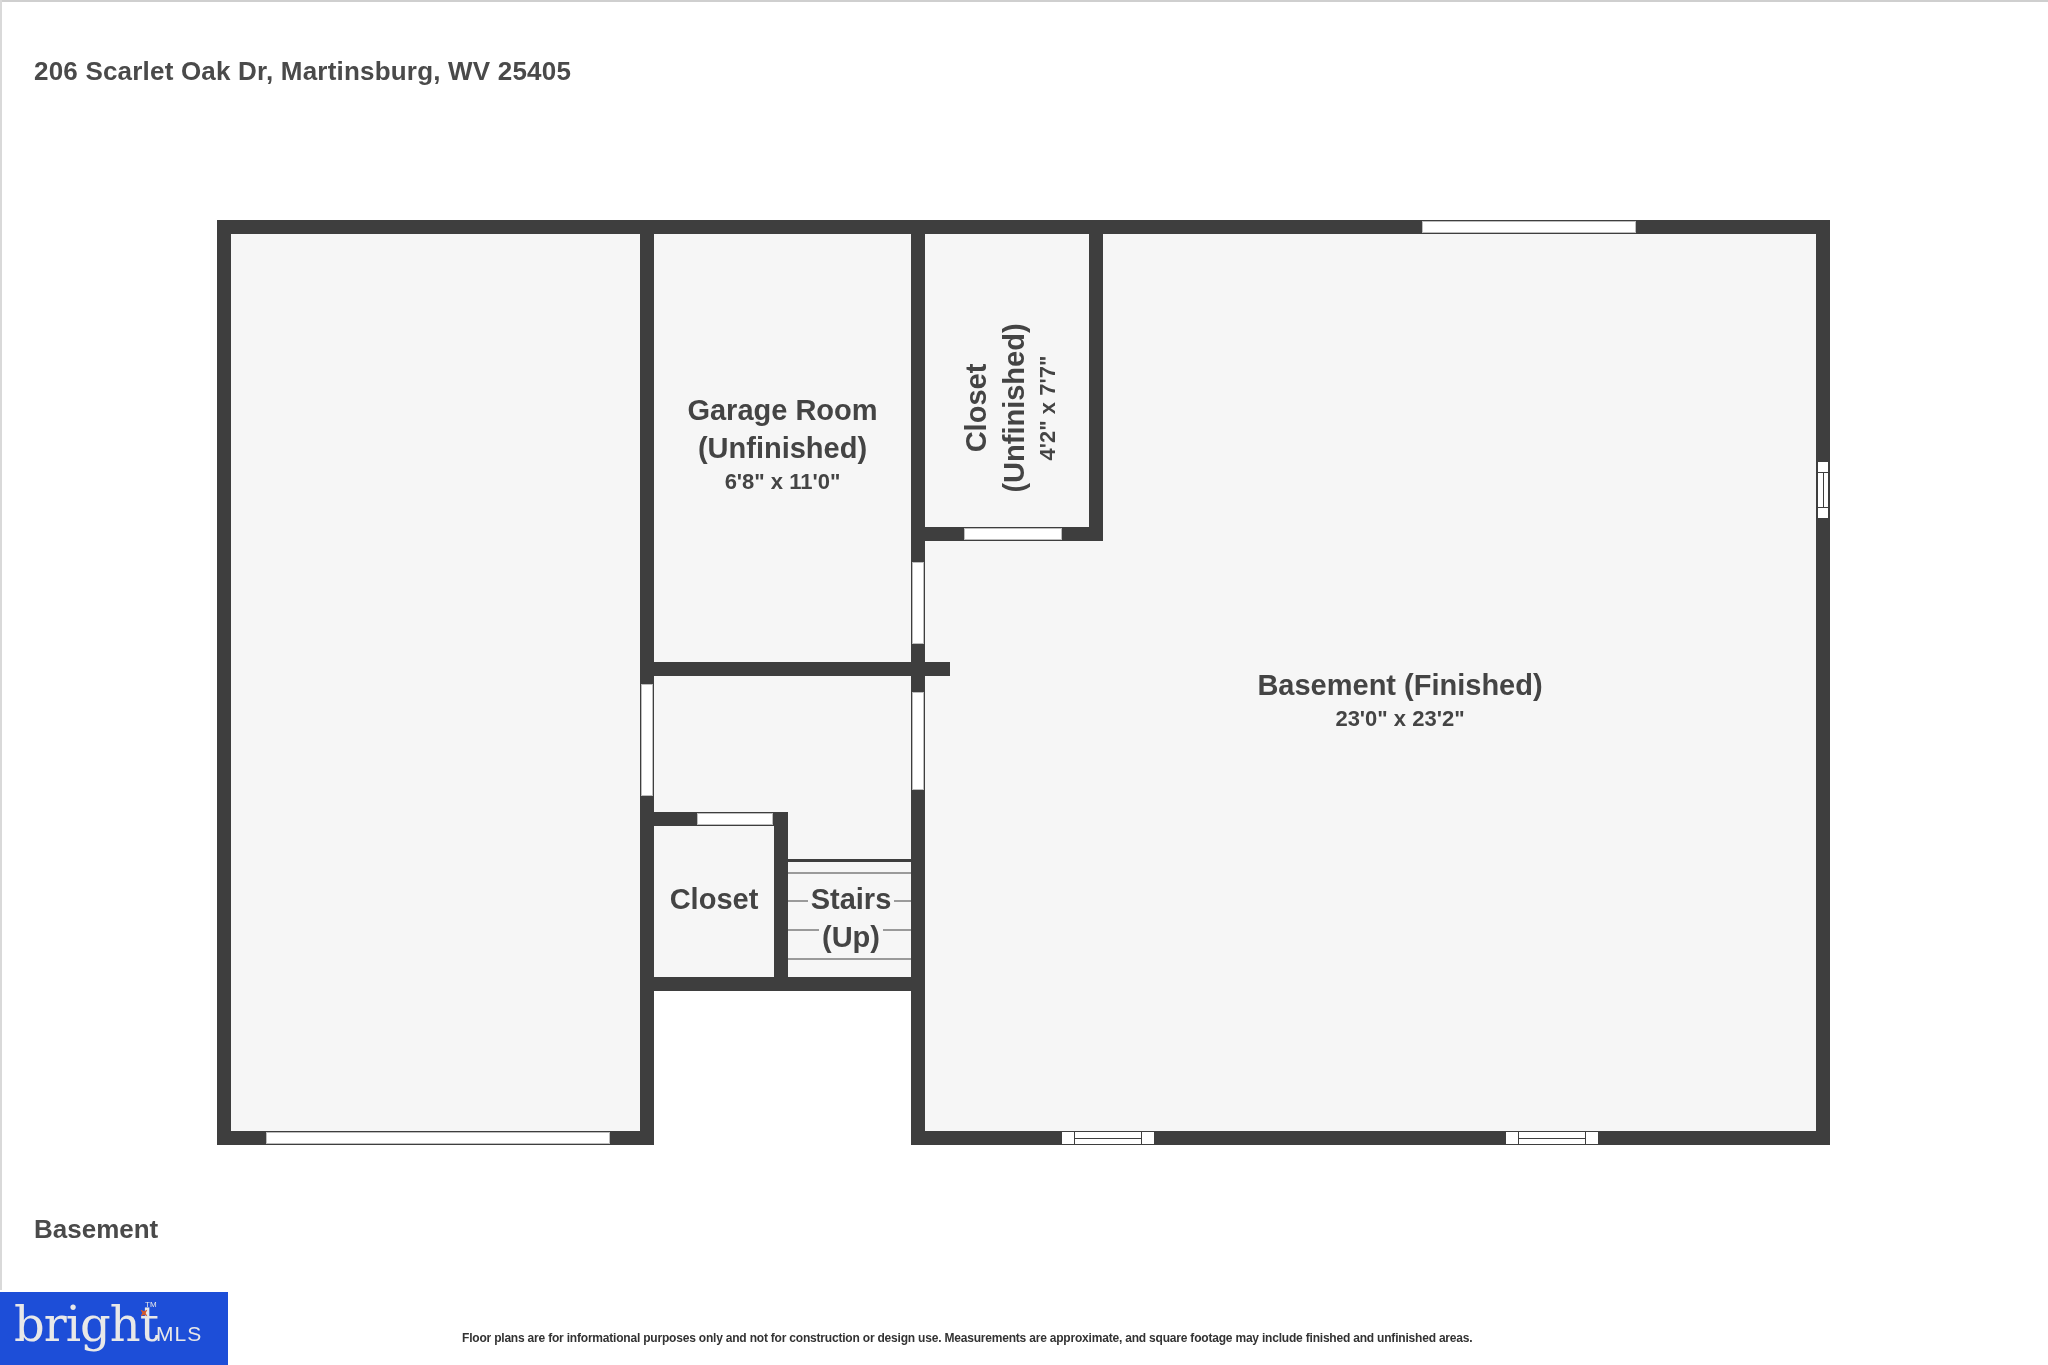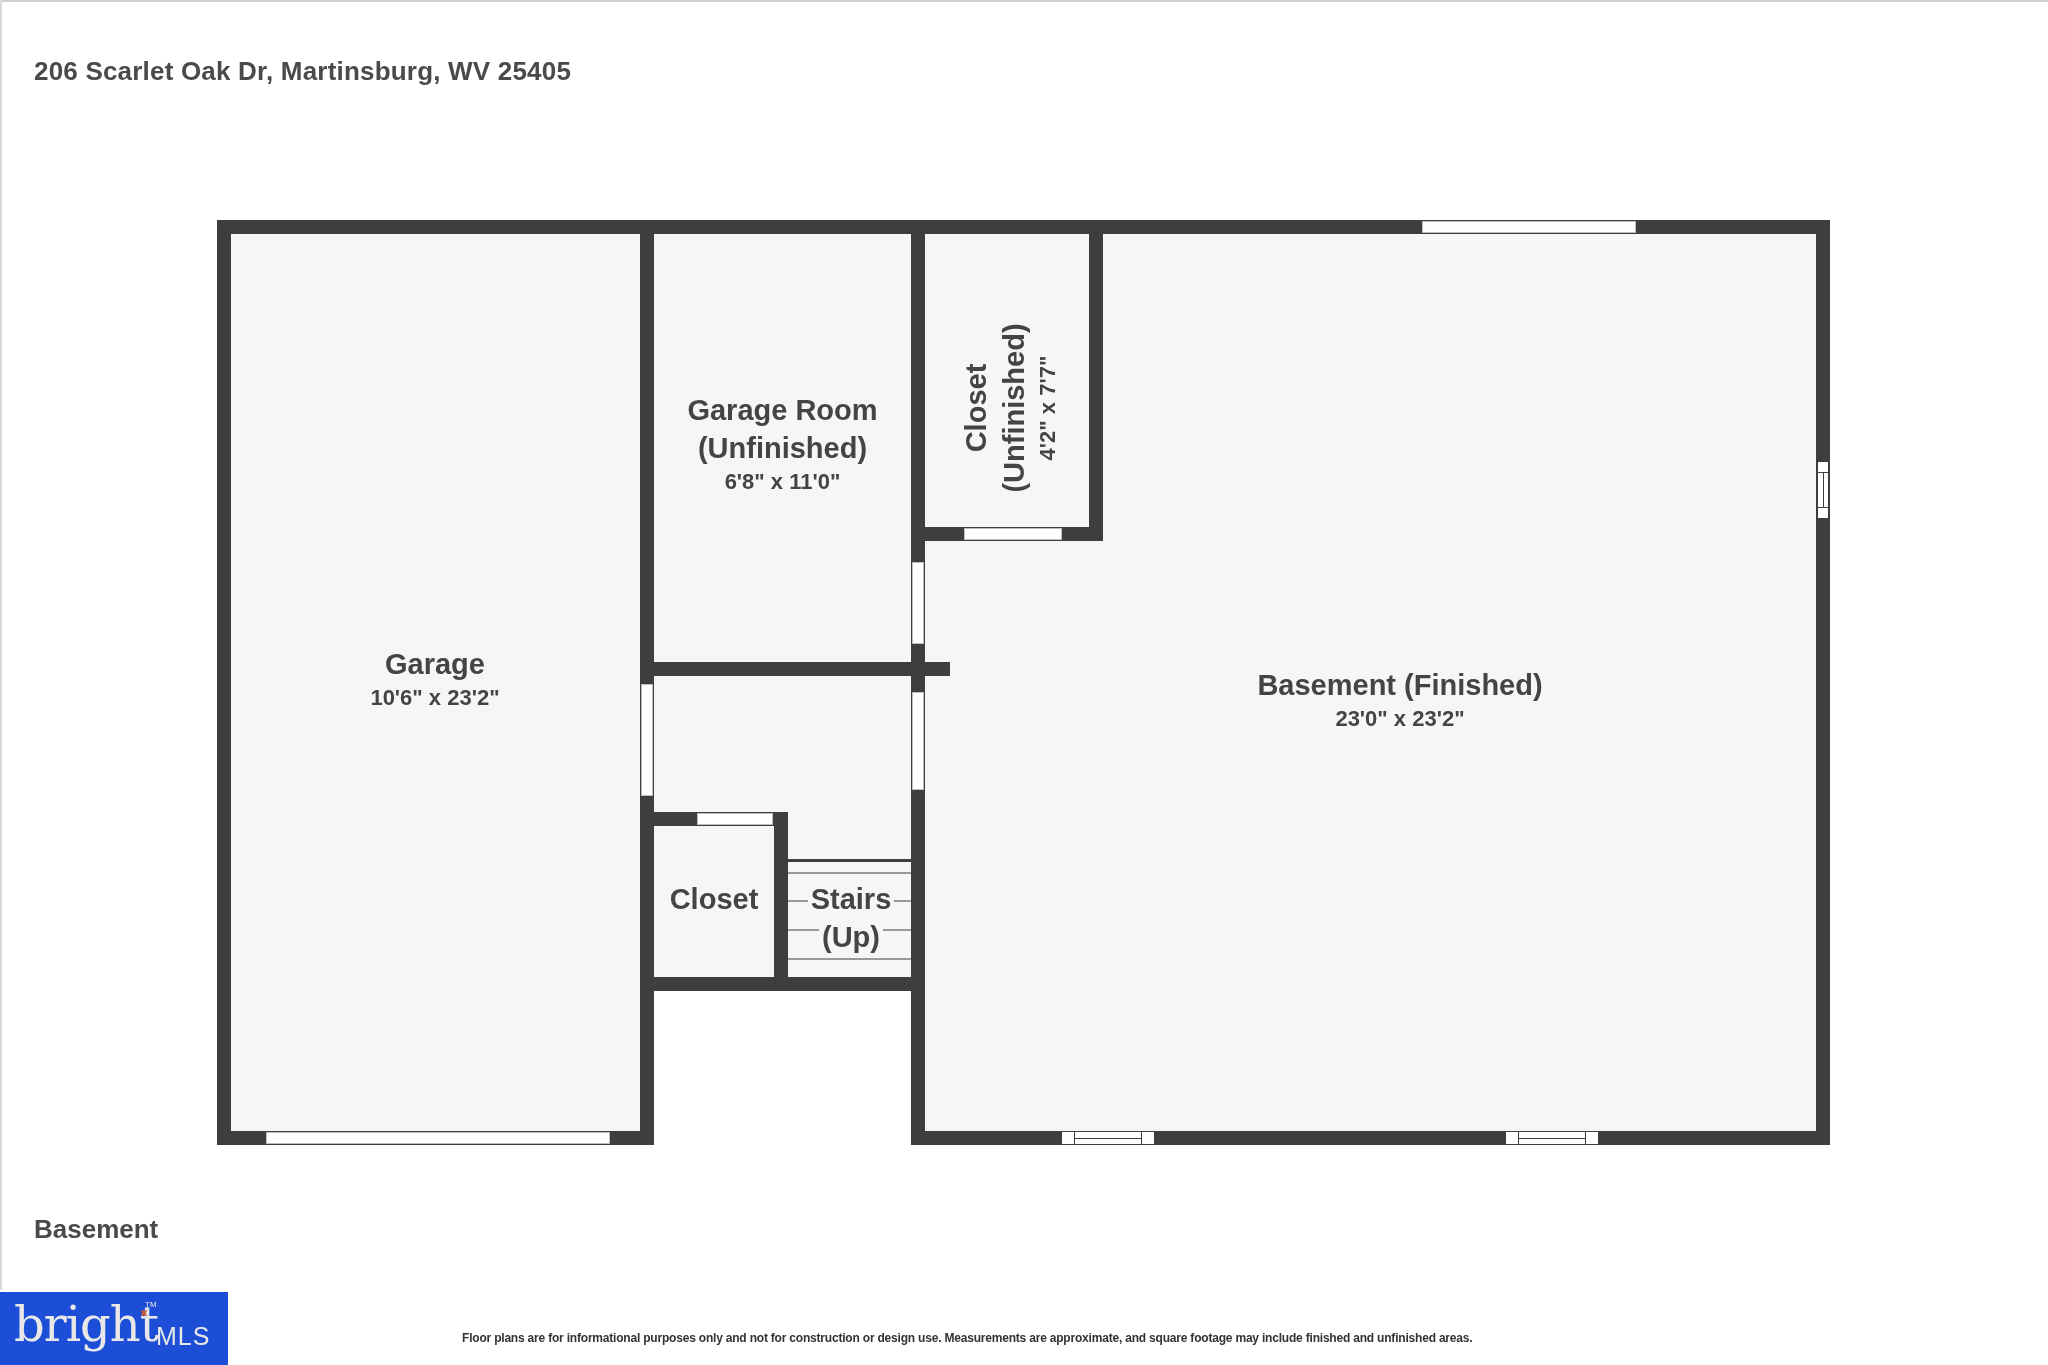--- a/index.html
+++ b/index.html
@@ -5,21 +5,21 @@
   html, body { margin:0; padding:0; }
   body { width:2048px; height:1365px; background:#ffffff; position:relative; overflow:hidden;
          font-family:"Liberation Sans", "DejaVu Sans", sans-serif; color:#444444; }
   .frame-top { position:absolute; left:0; top:0; width:2048px; height:2px; background:#cfcfcf; }
   .frame-left { position:absolute; left:0; top:0; width:2px; height:1290px; background:#d9d9d9; }
   .address { position:absolute; left:34px; top:56px; font-size:26px; font-weight:bold; color:#4a4a4a; letter-spacing:0.2px; }
   .floor-label { position:absolute; left:34px; top:1214px; font-size:26px; font-weight:bold; color:#4a4a4a; }
   .disclaimer { position:absolute; left:462px; top:1331px; font-size:12px; font-weight:bold; color:#333333; letter-spacing:-0.2px; }
   .logo { position:absolute; left:0; top:1292px; width:228px; height:73px; background:#1d4ed8; }
   .logo .bright { position:absolute; left:14px; top:4px; font-family:"DejaVu Serif", "Liberation Serif", serif; font-size:48px; color:#e8e8e8; letter-spacing:-1px; }
-  .logo .mls { position:absolute; left:156px; top:30px; font-size:25px; color:#e8e8e8; letter-spacing:1px; }
+  .logo .mls { position:absolute; left:156px; top:30px; font-size:21px; color:#e8e8e8; letter-spacing:1px; }
   .logo .tm { position:absolute; left:145px; top:8px; font-size:8px; color:#e8e8e8;text-align:right; }
   .logo .star { position:absolute; left:139px; top:16px; width:10px; height:10px; background:#d35a2e; transform:rotate(45deg); clip-path:polygon(50% 0,62% 38%,100% 50%,62% 62%,50% 100%,38% 62%,0 50%,38% 38%); }
 
   .plan { position:absolute; left:0; top:0; width:2048px; height:1365px; }
   .floor { position:absolute; background:#f6f6f6; }
   .wall { position:absolute; background:#3e3e3e; }
   .opening { position:absolute; background:#ffffff; box-shadow: inset 0 0 0 1px #bdbdbd; }
   .window { position:absolute; background:#ffffff; border:1px solid #3e3e3e; box-sizing:border-box; }
   .win-inner-h { position:absolute; top:0; bottom:0; border-left:1px solid #3e3e3e; border-right:1px solid #3e3e3e; }
   .win-inner-h span { position:absolute; left:0; right:0; top:50%; height:1px; background:#3e3e3e; }
@@ -86,24 +86,20 @@
         <span></span>
       </div>
   </div>
 
   <div class="stair-line" style="left:788px;top:859px;width:123px;height:3px;background:#3e3e3e;"></div>
   <div class="stair-line" style="left:788px;top:872px;width:123px;"></div>
   <div class="stair-line" style="left:788px;top:900px;width:123px;"></div>
   <div class="stair-line" style="left:788px;top:929px;width:123px;"></div>
   <div class="stair-line" style="left:788px;top:958px;width:123px;"></div>
 
-  <div class="room-label" style="left:300px;top:645px;width:270px;">
-    <span class="room-name">Garage</span>
-    <span class="room-dim">10'6" x 23'2"</span>
-  </div>
 
   <div class="room-label" style="left:654px;top:391px;width:257px;">
     <span class="room-name">Garage Room</span>
     <span class="room-name">(Unfinished)</span>
     <span class="room-dim">6'8" x 11'0"</span>
   </div>
 
   <div class="room-label rot" style="left:910px;top:355px;width:200px;">
     <span class="room-name">Closet</span>
     <span class="room-name">(Unfinished)</span>

